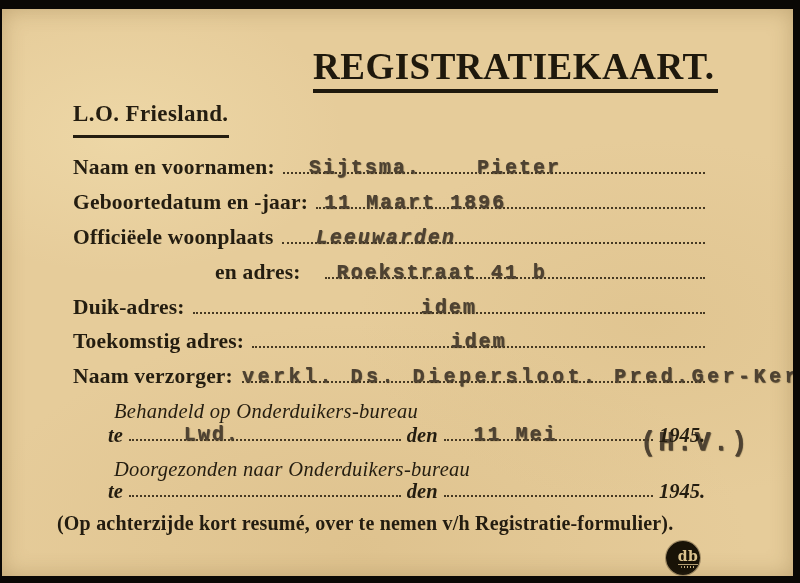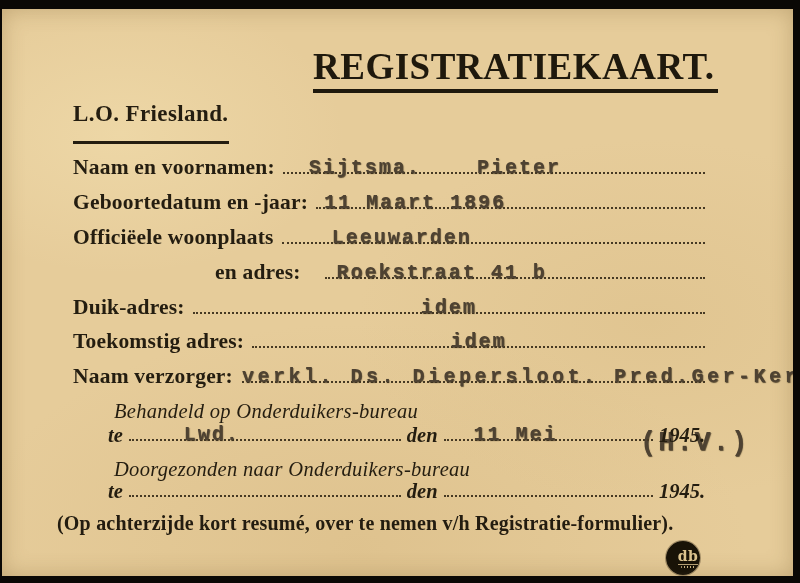--- a/index.html
+++ b/index.html
@@ -32,21 +32,21 @@
     letter-spacing: 0.5px;
     color: #1f190d;
     border-bottom: 4px solid #1f190d;
     padding: 0 3px 2px 0;
   }
 
   .org {
     position: absolute; top: 92px; left: 71px;
     font-size: 23px; font-weight: bold; letter-spacing: 0.4px;
     border-bottom: 3px solid #241d10;
-    padding-bottom: 14px;
+    padding-bottom: 8px;
   }
 
   .row {
     position: absolute; left: 71px; right: 88px; height: 30px;
     display: flex; align-items: flex-end;
   }
   .row.indent { left: 213px; gap: 16px; }
   .row .label {
     font-size: 21.5px; font-weight: bold; line-height: 1;
     padding-bottom: 2px; white-space: pre; letter-spacing: 0.2px;
@@ -60,21 +60,21 @@
 
   .typed, .typed-static {
     font-family: "Liberation Mono", monospace;
     font-size: 20px; font-weight: bold; letter-spacing: 2px;
     color: #4e4232; white-space: pre;
     text-shadow: 0.6px 0.8px 1px rgba(62,50,32,0.85);
   }
   .typed { position: absolute; bottom: -7px; left: 0; }
   .typed.p26 { left: 26px; }
   .typed.p8  { left: 8px; }
-  .typed.p42 { left: 50px; }
+  .typed.p42 { left: 34px; font-style: italic; }
   .typed.p12 { left: 12px; }
   .typed.center { left: 0; right: 0; text-align: center; }
   .typed.stretch { letter-spacing: 3.5px; }
   .typed.p55 { left: 55px; }
   .typed.p30 { left: 30px; }
 
   .hv-note { position: absolute; top: 379px; left: 638px; font-size: 27px; margin-top: 40px; }
 
   .subhead {
     position: absolute; left: 112px;

